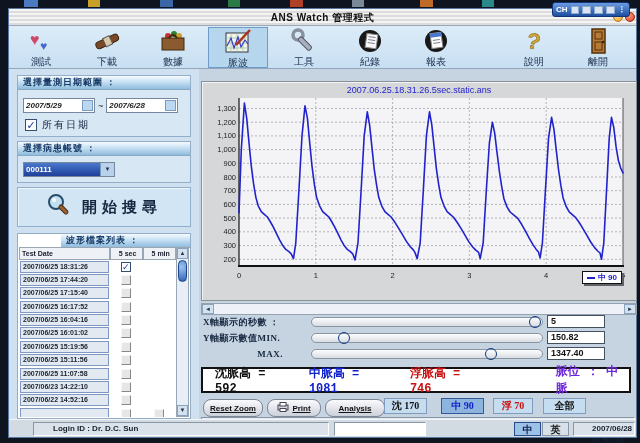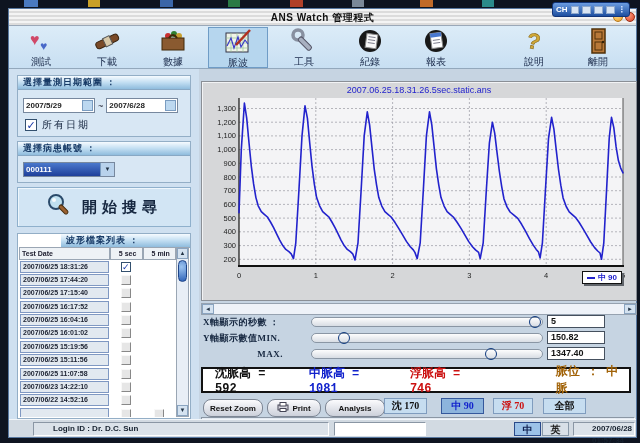--- a/index.html
+++ b/index.html
@@ -37,21 +37,21 @@
   .content { position:absolute; left:0; top:60px; right:0; bottom:18px; }
   .left-panel { position:absolute; left:0; top:0; width:190px; height:100%; background:#cfe0f0; }
   .main-area { position:absolute; left:190px; top:0; right:0; height:100%; background:#c6d4e2; }
 
   .group { position:absolute; left:8px; width:174px; background:#d8e7f4; border:1px solid #93aec6; }
   .group-header { height:14px; background:linear-gradient(180deg,#f6fbff 0%,#c2def2 50%,#8fbcdd 100%);
     border-bottom:1px solid #88a8c4; font-family:"Liberation Serif","DejaVu Serif",serif;
     font-size:9px; font-weight:bold; color:#173a66; line-height:13px; padding-left:5px; letter-spacing:1px; }
 
   .date-row { position:absolute; top:22px; left:5px; right:5px; height:15px; display:flex; align-items:center; }
-  .date-input { width:72px; height:15px; background:#fff; border:1px solid #77889e; display:flex; align-items:center; }
+  .date-input { width:72px; height:15px; background:#fff; border:1px solid #77889e; display:flex; align-items:center;font-style:italic; }
   .date-input .dtxt { flex:1; font-size:8px; font-weight:bold; color:#222; padding-left:2px; }
   .mini-btn { width:11px; height:11px; background:#bcd8f0; border:1px solid #7a9cc0; margin-right:1px; }
   .tilde { font-size:9px; color:#223; margin:0 3px; }
   .cb-row { position:absolute; top:42px; left:7px; display:flex; align-items:center; gap:5px; }
   .cb { width:12px; height:12px; background:#fff; border:1px solid #33506e; font-size:11px; line-height:10px;
     text-align:center; color:#1536a8; font-weight:bold; }
   .cb.checked::after { content:"✓"; }
   .cb-label { font-family:"Liberation Serif","DejaVu Serif",serif; font-size:10px; color:#10203a; letter-spacing:2px; }
 
   .combo { position:absolute; top:20px; left:5px; width:92px; height:15px; border:1px solid #77889e; background:#fff;
@@ -112,21 +112,21 @@
     border:1px solid #123c80; }
   .val-box { position:absolute; left:348px; top:0; width:58px; height:13px; background:#fff;
     border:1px solid #45505e; font-size:9px; font-weight:bold; color:#111; line-height:11px; padding-left:3px; }
 
   .readout { position:absolute; left:2px; top:298px; width:430px; height:26px; background:#fff;
     border:2px solid #111; display:flex; align-items:center; gap:16px; padding-left:12px;
     font-family:Liberation Mono, monospace; font-size:12px; font-weight:bold; }
 
   .mac-btn { position:absolute; top:330px; height:18px; border-radius:8px;
     background:linear-gradient(180deg,#fbfbfd,#ccd0da); border:1px solid #7d8694; font-size:8px;
-    font-weight:bold; color:#111; display:flex; align-items:center; justify-content:center; gap:3px; cursor:pointer; }
+    font-weight:bold; color:#111; display:flex; align-items:center; justify-content:center; gap:3px; cursor:pointer;text-decoration:underline; }
   .toggle-btn { position:absolute; top:329px; height:16px; background:#c6ddf0; border:1px solid #7f9cbe;
     font-family:"Liberation Serif","DejaVu Serif",serif; font-size:10px; font-weight:bold;
     text-align:center; line-height:14px; cursor:pointer; }
   .toggle-btn.sel { background:#8cb4dc; border:1px solid #34589c; }
   .t-black{ color:#111; } .t-blue{ color:#1122cc; } .t-red{ color:#cc1111; }
 
   .progress-strip { position:absolute; left:2px; top:348px; width:434px; height:4px; background:#e4eaf2;
     border:1px solid; border-color:#8a96a4 #fff #fff #8a96a4; }
 
   
@@ -489,21 +489,21 @@
         <div class="slider-track">
           <div class="slider-thumb" style="left: calc(78% - 6px);"></div>
         </div>
         <div class="val-box">1347.40</div>
       </div>
 
       <div class="readout">
           <span style="color: rgb(17, 17, 17);">沈脈高 = 592</span>
           <span style="color: rgb(17, 34, 204);">中脈高 = 1081</span>
           <span style="color: rgb(204, 17, 17);">浮脈高 = 746</span>
-          <span style="color: #a16207; margin-left: 30px; padding-left: 22px;">脈位 ： 中脈</span>
+          <span style="color: #6d28d9; margin-left: 30px; padding-left: 22px;">脈位 ： 中脈</span>
         </div>
 
       <div class="mac-btn" style="left:4px;width:60px;">
         <span>Reset Zoom</span>
       </div>
       <div class="mac-btn" style="left:68px;width:54px;">
         <span>
           <svg width="12" height="10" viewBox="0 0 12 10">
               <rect x="1" y="3" width="10" height="5" fill="#d8d8e0" stroke="#445"></rect>
               <rect x="3" y="0.5" width="6" height="3.5" fill="#fff" stroke="#445"></rect>

